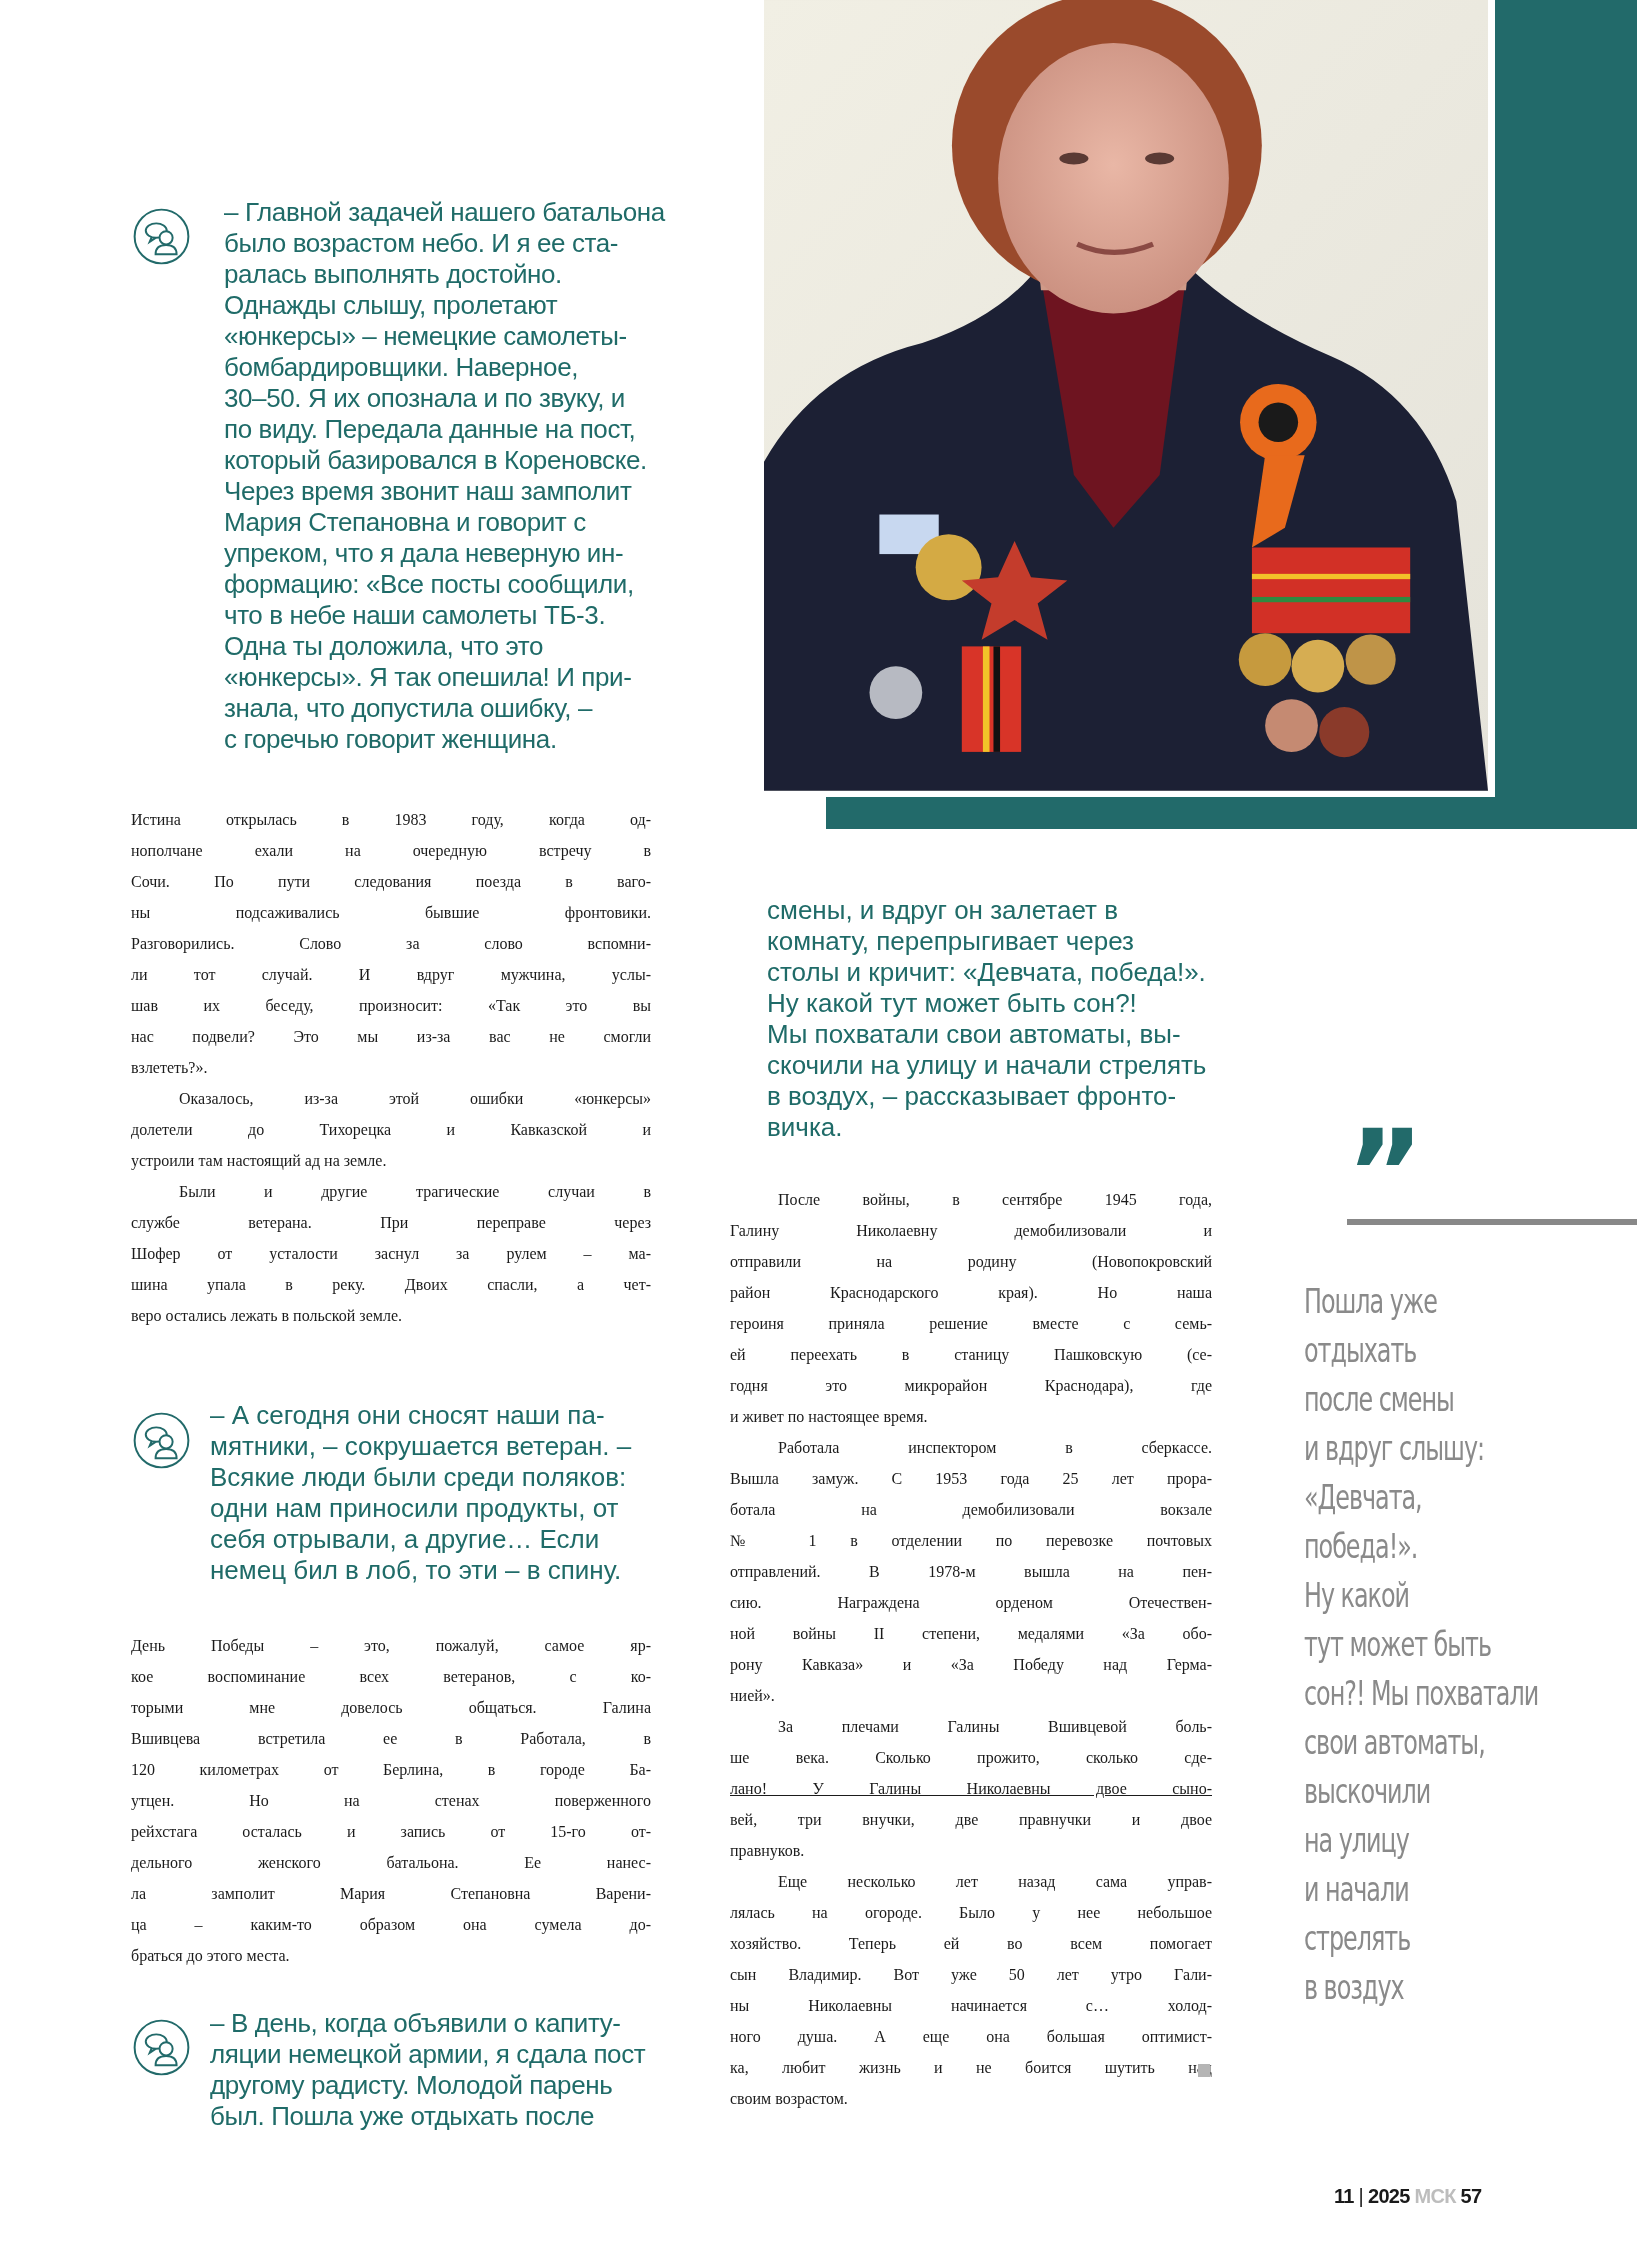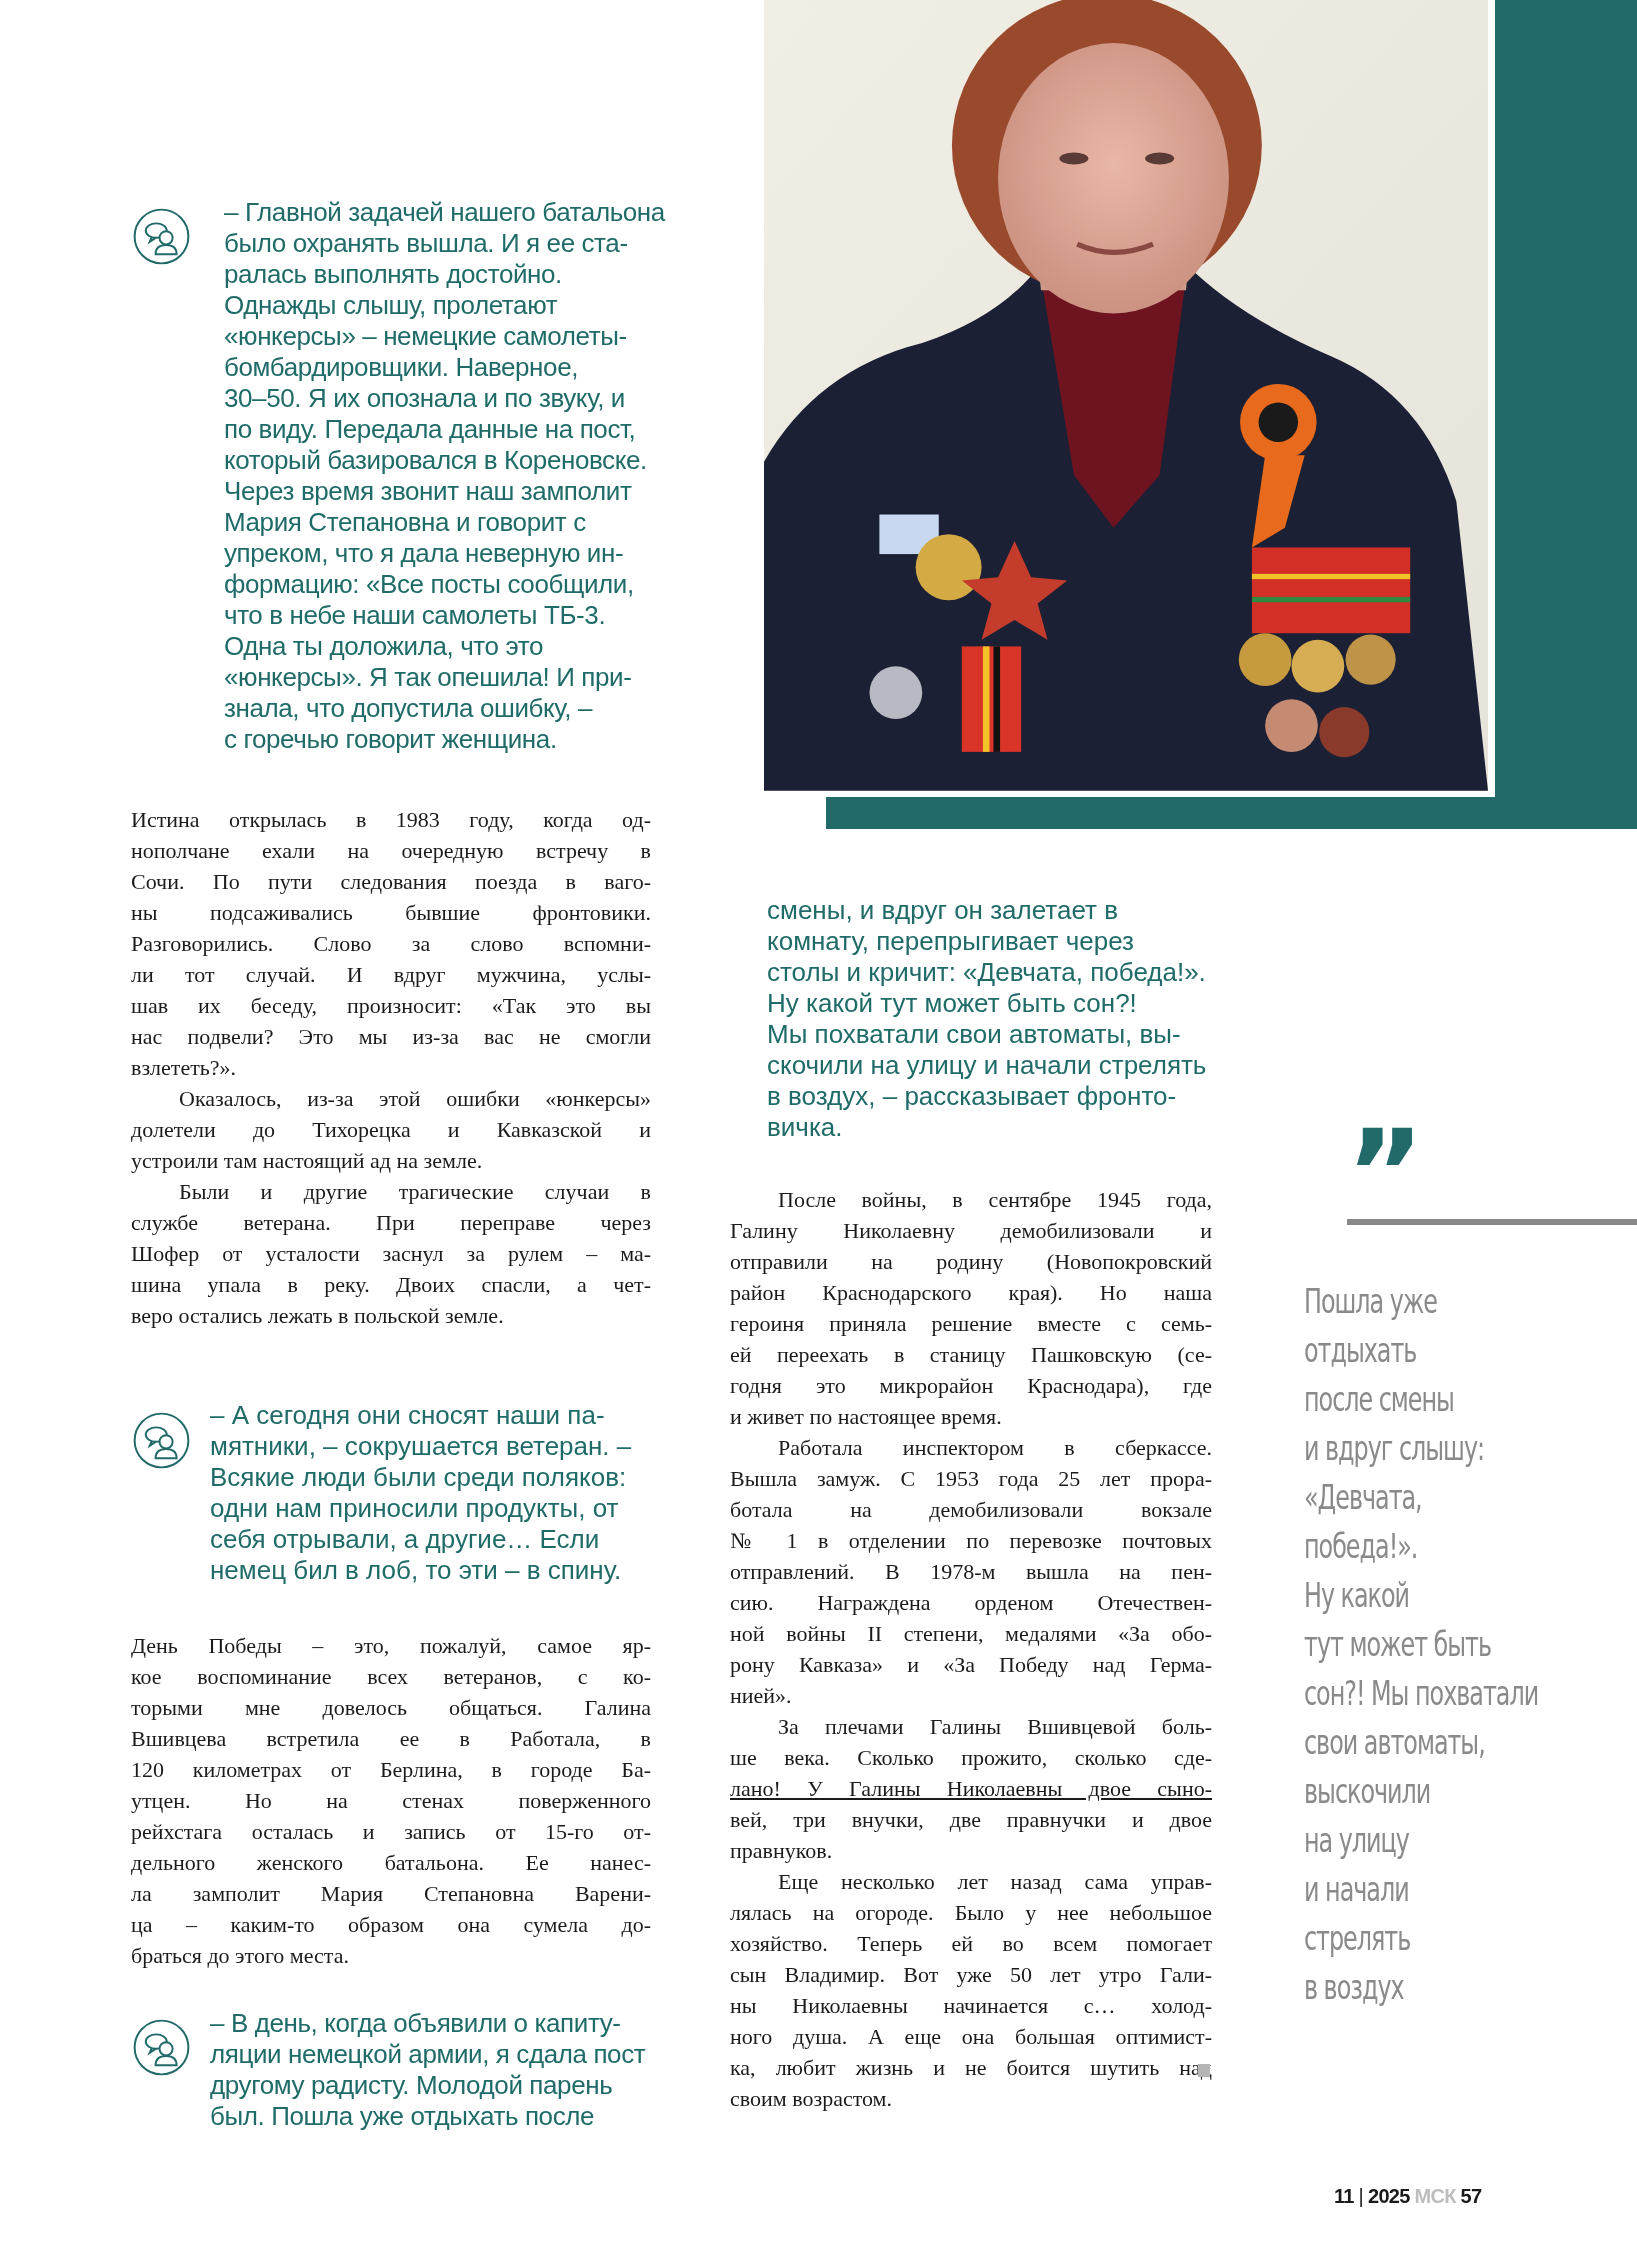--- a/index.html
+++ b/index.html
@@ -3,21 +3,21 @@
 <meta charset="utf-8">
 <style>
   html, body { margin:0; padding:0; }
   body { width:1637px; height:2261px; position:relative; background:#ffffff; overflow:hidden; }
   .abs { position:absolute; }
   .teal-v { left:1495px; top:0; width:143px; height:829px; background:#226a6a; }
   .teal-h { left:826px; top:797px; width:811px; height:32px; background:#226a6a; }
   .photo { left:764px; top:0; width:724px; height:791px; overflow:hidden; background:#ece9de; }
   .quote-text { font-family:"Liberation Sans", sans-serif; color:#1f6b68; font-size:26px; line-height:31px; letter-spacing:-0.4px; transform-origin:left top; }
   .quote-text div { white-space:nowrap; }
-  .body-text { font-family:"Liberation Serif", serif; color:#1b1b1b; font-size:22px; line-height:31px; }
+  .body-text { font-family:"Liberation Serif", serif; color:#1b1b1b; font-size:16px; line-height:31px; }
   .body-text div { white-space:nowrap; text-align:justify; text-align-last:justify; }
   .body-text div.last { text-align-last:left; }
   .body-text div.indent { padding-left:48px; }
   .icon { width:59px; height:59px; }
   .pull-quote-mark { font-family:"DejaVu Sans", sans-serif; font-weight:bold; color:#226a6a; font-size:119px; line-height:1; }
   .pull-rule { left:1347px; top:1219px; width:290px; height:6px; background:#888888; }
   .pull-text { left:1304px; top:1277px; font-family:"DejaVu Sans Condensed","DejaVu Sans", sans-serif; color:#8a8a8a; font-size:34px; line-height:49px; letter-spacing:-1.3px; }
   .pull-text div { white-space:nowrap; transform:scaleX(0.78); transform-origin:left center; }
   .end-square { left:1198px; top:2064px; width:12px; height:13px; background:#b5b5b5; }
   .footer { left:1334px; top:2185px; font-family:"Liberation Sans", sans-serif; font-weight:bold; font-size:20px; color:#1a1a1a; white-space:nowrap; letter-spacing:-0.7px; }
@@ -83,21 +83,21 @@
   <svg width="59" height="59" viewBox="0 0 90 90">
     <circle cx="45" cy="45" r="41" fill="none" stroke="#226a6a" stroke-width="3"></circle>
     <ellipse cx="37" cy="36" rx="16" ry="11" fill="none" stroke="#226a6a" stroke-width="3"></ellipse>
     <path d="M30 46 L27 53 L36 47" fill="none" stroke="#226a6a" stroke-width="3"></path>
     <circle cx="52" cy="47" r="10" fill="#fff" stroke="#226a6a" stroke-width="3"></circle>
     <path d="M36 72 Q36 58 52 58 Q68 58 68 72 Z" fill="none" stroke="#226a6a" stroke-width="3"></path>
   </svg>
 </div>
 <div class="abs quote-text" style="left:224px; top:197px;">
   <div>– Главной задачей нашего батальона</div>
-  <div>было охранять вышла. И я ее ста-</div>
+  <div>было возрастом небо. И я ее ста-</div>
   <div>ралась выполнять достойно.</div>
   <div>Однажды слышу, пролетают</div>
   <div>«юнкерсы» – немецкие самолеты-</div>
   <div>бомбардировщики. Наверное,</div>
   <div>30–50. Я их опознала и по звуку, и</div>
   <div>по виду. Передала данные на пост,</div>
   <div>который базировался в Кореновске.</div>
   <div>Через время звонит наш замполит</div>
   <div>Мария Степановна и говорит с</div>
   <div>упреком, что я дала неверную ин-</div>

